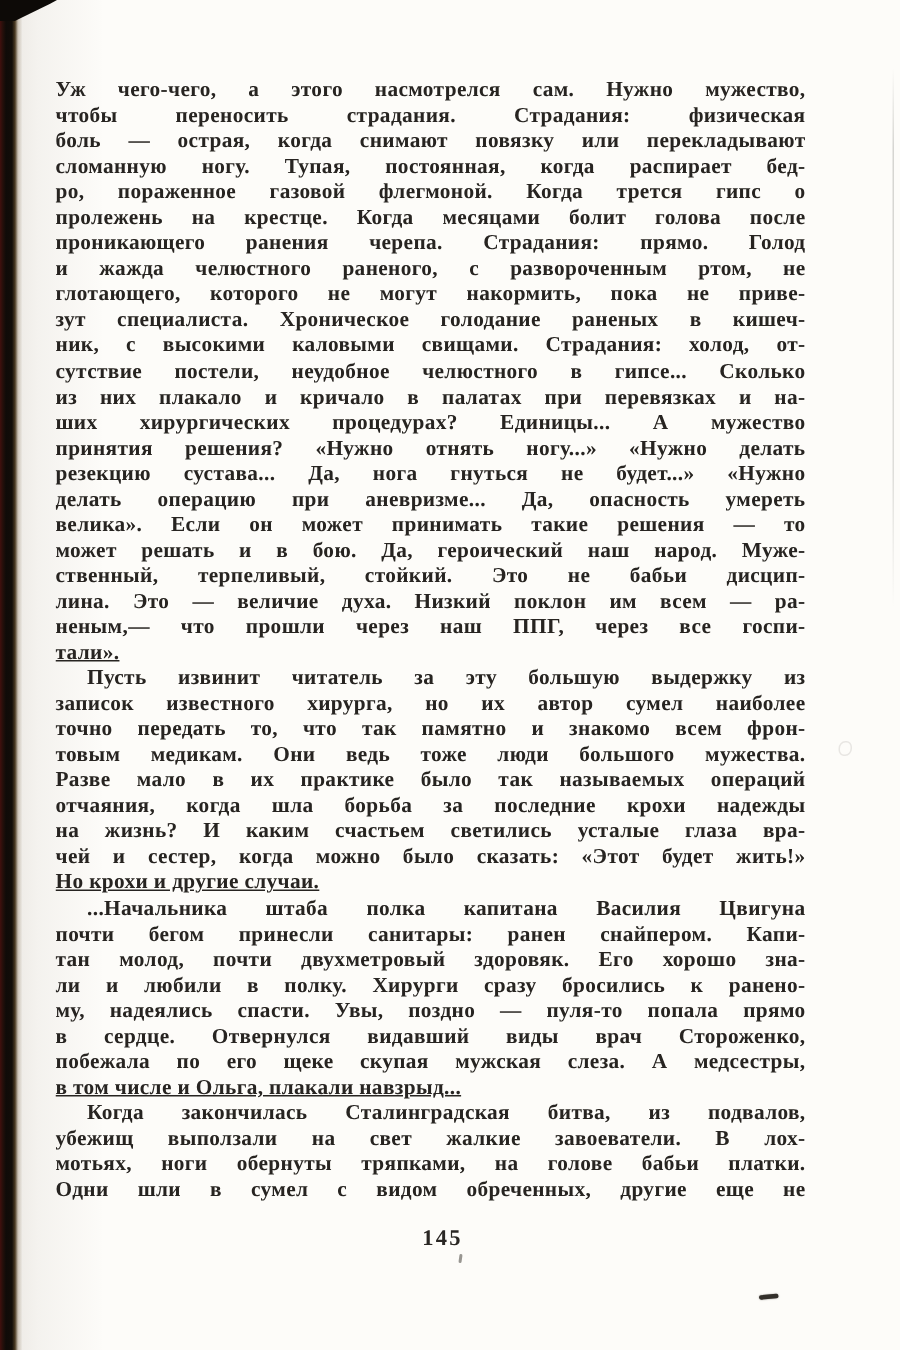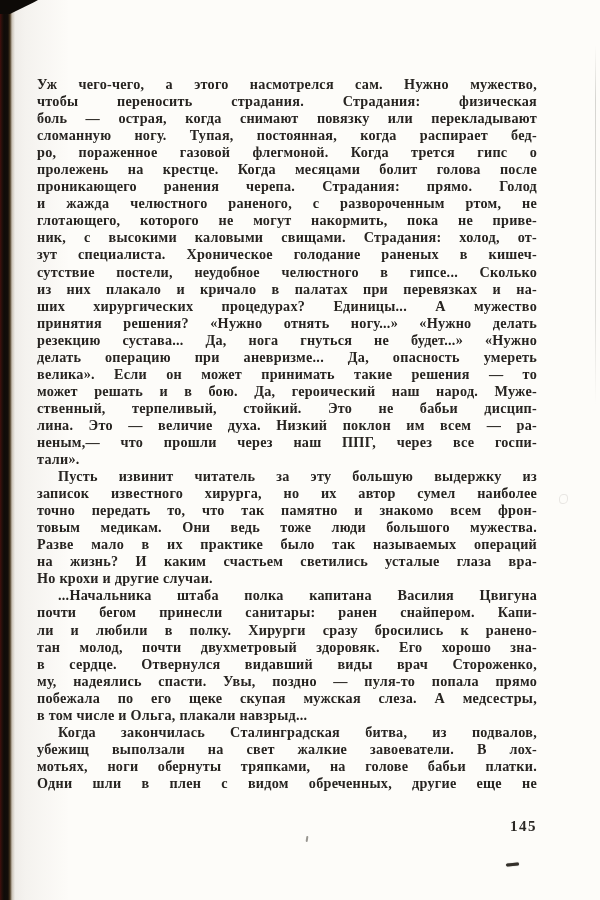--- a/index.html
+++ b/index.html
@@ -44,33 +44,32 @@
     background: linear-gradient(180deg, rgba(140,140,135,0) 0%, rgba(140,140,135,0.35) 15%, rgba(150,150,145,0.30) 75%, rgba(140,140,135,0) 100%);
   }
   .text-block {
     position: absolute; left: 37px; top: 52px; width: 500px;
     color: var(--ink);
     font-size: 14.2px;
     line-height: 17.05px;
     font-weight: bold;
     letter-spacing: 0.25px;
     text-rendering: optimizeLegibility;
-    margin-top: 24px;
   }
   .line {
     text-align: justify;
     text-align-last: justify;
     height: 17.05px;
     overflow: hidden;
   }
-  .line.last { text-align-last: left; }
+  .line.last { text-align-last: left; text-decoration: underline; }
   .line.indent { text-indent: 21px; }
   .page-number {
     position: absolute; left: 37px; top: 818px; width: 500px;
-    text-align: right;
+    text-align: center;
     font-size: 15px; font-weight: bold;
     letter-spacing: 1.5px;
     color: #2a2724;
     text-indent: 16px;
   }
   
   .ink-dash {
     position: absolute; left: 506px; top: 863px; width: 13px; height: 3px;
     background: #332f2a; border-radius: 2px;
     transform: rotate(-5deg);
@@ -101,53 +100,55 @@
   <div class="text-block">
       <div class="line">Уж чего-чего, а этого насмотрелся сам. Нужно мужество,</div>
       <div class="line">чтобы переносить страдания. Страдания: физическая</div>
       <div class="line">боль — острая, когда снимают повязку или перекладывают</div>
       <div class="line">сломанную ногу. Тупая, постоянная, когда распирает бед-</div>
       <div class="line">ро, пораженное газовой флегмоной. Когда трется гипс о</div>
       <div class="line">пролежень на крестце. Когда месяцами болит голова после</div>
       <div class="line">проникающего ранения черепа. Страдания: прямо. Голод</div>
       <div class="line">и жажда челюстного раненого, с развороченным ртом, не</div>
       <div class="line">глотающего, которого не могут накормить, пока не приве-</div>
+      <div class="line">зут специалиста. Хроническое голодание раненых в кишеч-</div>
       <div class="line">ник, с высокими каловыми свищами. Страдания: холод, от-</div>
-      <div class="line">зут специалиста. Хроническое голодание раненых в кишеч-</div>
       <div class="line">сутствие постели, неудобное челюстного в гипсе... Сколько</div>
       <div class="line">из них плакало и кричало в палатах при перевязках и на-</div>
       <div class="line">ших хирургических процедурах? Единицы... А мужество</div>
       <div class="line">принятия решения? «Нужно отнять ногу...» «Нужно делать</div>
       <div class="line">резекцию сустава... Да, нога гнуться не будет...» «Нужно</div>
       <div class="line">делать операцию при аневризме... Да, опасность умереть</div>
       <div class="line">велика». Если он может принимать такие решения — то</div>
       <div class="line">может решать и в бою. Да, героический наш народ. Муже-</div>
       <div class="line">ственный, терпеливый, стойкий. Это не бабьи дисцип-</div>
       <div class="line">лина. Это — величие духа. Низкий поклон им всем — ра-</div>
       <div class="line">неным,— что прошли через наш ППГ, через все госпи-</div>
       <div class="line last">тали».</div>
       <div class="line indent">Пусть извинит читатель за эту большую выдержку из</div>
       <div class="line">записок известного хирурга, но их автор сумел наиболее</div>
       <div class="line">точно передать то, что так памятно и знакомо всем фрон-</div>
       <div class="line">товым медикам. Они ведь тоже люди большого мужества.</div>
       <div class="line">Разве мало в их практике было так называемых операций</div>
+      <div class="line">отчаяния, когда шла борьба за последние крохи надежды</div>
       <div class="line">на жизнь? И каким счастьем светились усталые глаза вра-</div>
+      <div class="line">чей и сестер, когда можно было сказать: «Этот будет жить!»</div>
       <div class="line last">Но крохи и другие случаи.</div>
       <div class="line indent">...Начальника штаба полка капитана Василия Цвигуна</div>
       <div class="line">почти бегом принесли санитары: ранен снайпером. Капи-</div>
+      <div class="line">тан молод, почти двухметровый здоровяк. Его хорошо зна-</div>
       <div class="line">ли и любили в полку. Хирурги сразу бросились к ранено-</div>
-      <div class="line">тан молод, почти двухметровый здоровяк. Его хорошо зна-</div>
+      <div class="line">му, надеялись спасти. Увы, поздно — пуля-то попала прямо</div>
       <div class="line">в сердце. Отвернулся видавший виды врач Стороженко,</div>
-      <div class="line">му, надеялись спасти. Увы, поздно — пуля-то попала прямо</div>
       <div class="line">побежала по его щеке скупая мужская слеза. А медсестры,</div>
       <div class="line last">в том числе и Ольга, плакали навзрыд...</div>
       <div class="line indent">Когда закончилась Сталинградская битва, из подвалов,</div>
       <div class="line">убежищ выползали на свет жалкие завоеватели. В лох-</div>
       <div class="line">мотьях, ноги обернуты тряпками, на голове бабьи платки.</div>
-      <div class="line">Одни шли в плен с видом обреченных, другие еще не</div>
+      <div class="line">Одни шли в сумел с видом обреченных, другие еще не</div>
     </div>
 
   <div class="page-number">145</div>
 
   <div class="ink-dash"></div>
   <div class="ink-tick"></div>
   <div class="ink-smudge"></div>
 </div>
 
 </body></html>

